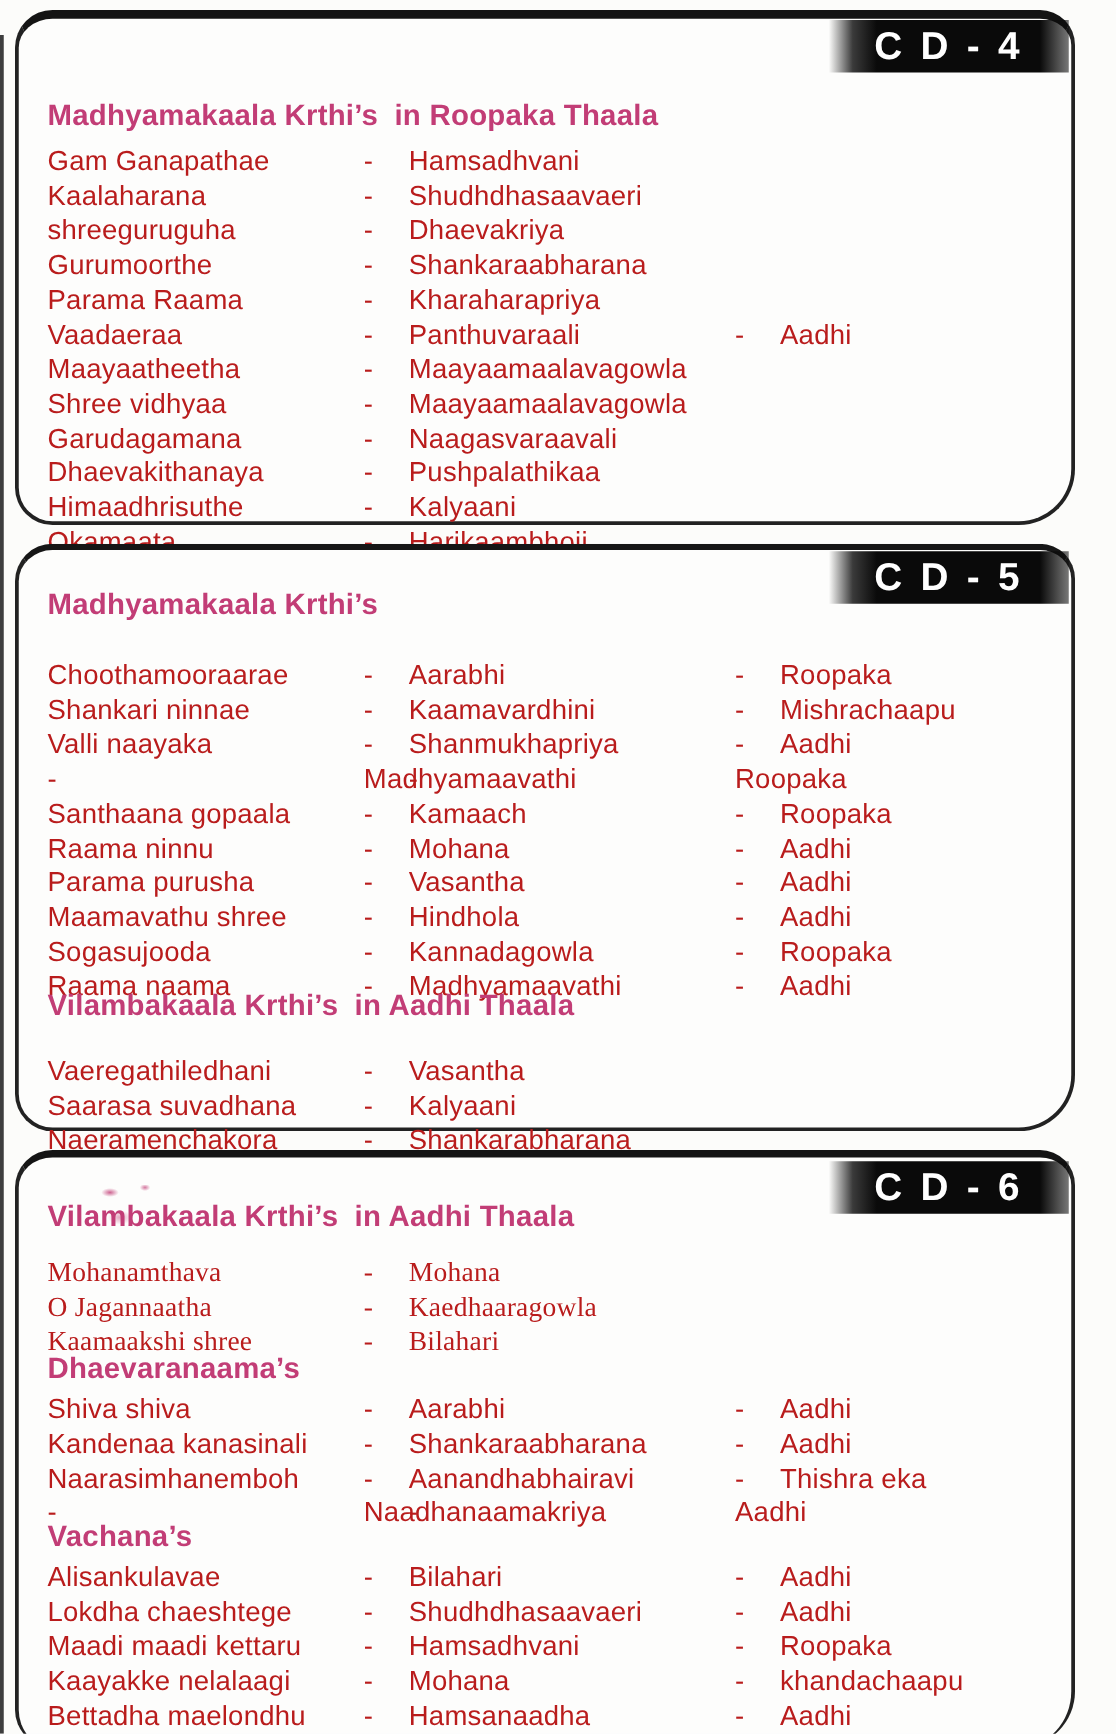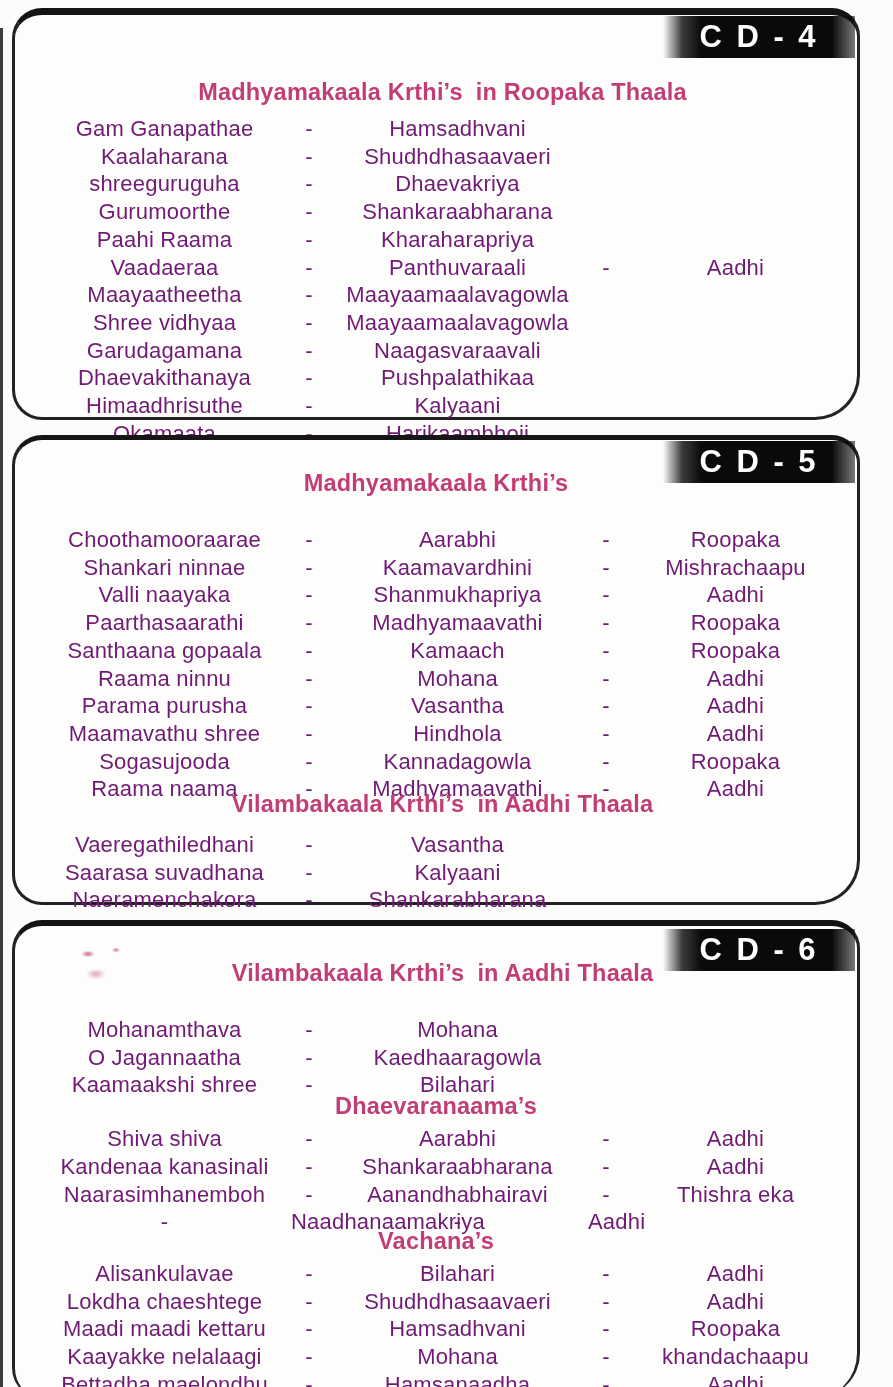--- a/index.html
+++ b/index.html
@@ -3,21 +3,21 @@
 <meta charset="utf-8">
 <style>
   * { margin: 0; padding: 0; box-sizing: border-box; }
   html, body {
     width: 893px; height: 1387px;
     background: #fcfcfa;
     overflow: hidden;
     font-family: "Liberation Sans", sans-serif;
     position: relative;
   }
-  .page { position: relative; width: 893px; height: 1196px; text-align: center; }
+  .page { position: relative; width: 893px; height: 1196px; }
 
   
   .scan-edge-left {
     position: absolute; left: 0; top: 28px; width: 3px; height: 1359px;
     background: #1c1c1c; opacity: .85;
   }
 
   .cd-box {
     position: absolute;
     left: 12px; width: 848px;
@@ -55,31 +55,31 @@
     position: relative;
   }
   .h-sub { margin-left: 13px; }
 
   .rows { margin-top: 8px; }
   .row {
     display: grid;
     grid-template-columns: 253px 36px 261px 36px auto;
     line-height: 27.7px;
     font-size: 22px;
-    color: #701a75;
+    color: #b91c1c;
     letter-spacing: .2px;
     white-space: nowrap;
   }
   .heading.overlap-lg { margin-top: -14px; }
   .heading.overlap-md { margin-top: -8px; }
   .heading.overlap-sm { margin-top: -10px; }
-  .rows.after-head { margin-top: 12px; }
+  .rows.after-head { margin-top: 24px; }
   .rows.after-head-sm { margin-top: 4px; }
   #box-cd5 .rows.first { margin-top: 28px; }
-  #box-cd6 .rows.first { margin-top: 28px; }
+  #box-cd6 .rows.first { margin-top: 16px; font-family: Liberation Serif, serif; }
 
   
   .smudge {
     position: absolute; left: 30px; top: -10px; width: 70px; height: 42px;
     background:
       radial-gradient(ellipse 10px 5px at 20px 6px, rgba(194,61,118,.8), rgba(194,61,118,0) 70%),
       radial-gradient(ellipse 6px 4px at 48px 2px, rgba(194,61,118,.7), rgba(194,61,118,0) 70%),
       radial-gradient(ellipse 14px 8px at 28px 26px, rgba(194,61,118,.45), rgba(194,61,118,0) 70%);
     pointer-events: none;
   }
@@ -119,21 +119,21 @@
             <span></span>
         </div>
         <div class="row">
           <span>Gurumoorthe</span>
             <span>-</span>
             <span>Shankaraabharana</span>
             <span></span>
             <span></span>
         </div>
         <div class="row">
-          <span>Paahi Raama</span>
+          <span>Parama Raama</span>
             <span>-</span>
             <span>Kharaharapriya</span>
             <span></span>
             <span></span>
         </div>
         <div class="row">
           <span>Vaadaeraa</span>
             <span>-</span>
             <span>Panthuvaraali</span>
             <span>-</span>
@@ -207,21 +207,20 @@
             <span>Mishrachaapu</span>
         </div>
         <div class="row">
           <span>Valli naayaka</span>
             <span>-</span>
             <span>Shanmukhapriya</span>
             <span>-</span>
             <span>Aadhi</span>
         </div>
         <div class="row">
-          <span>Paarthasaarathi</span>
             <span>-</span>
             <span>Madhyamaavathi</span>
             <span>-</span>
             <span>Roopaka</span>
         </div>
         <div class="row">
           <span>Santhaana gopaala</span>
             <span>-</span>
             <span>Kamaach</span>
             <span>-</span>

